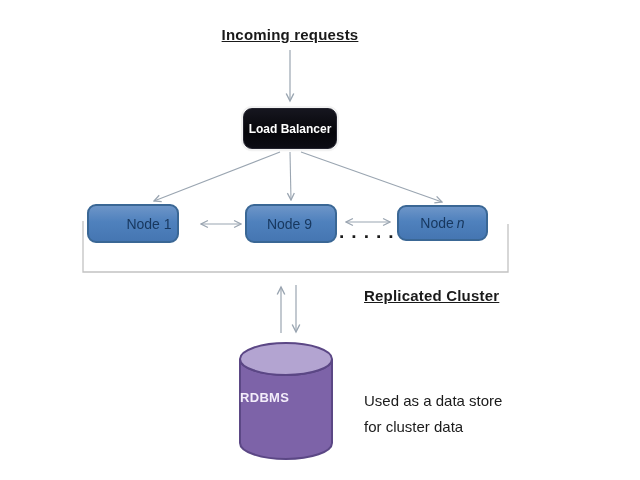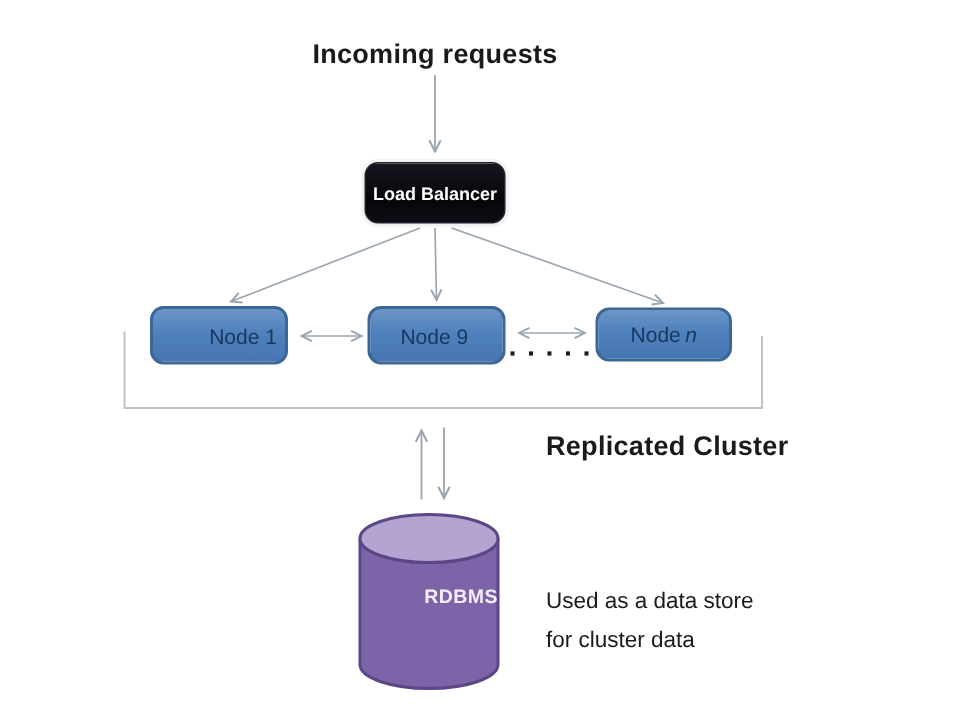--- a/index.html
+++ b/index.html
@@ -5,52 +5,52 @@
   * { margin: 0; padding: 0; box-sizing: border-box; }
   body { font-family: "Liberation Sans", sans-serif; background: #ffffff; }
   .canvas {
     position: relative;
     width: 640px; height: 480px;
     background: #ffffff;
     overflow: hidden;
   }
   .svg-layer { position: absolute; left: 0; top: 0; width: 640px; height: 480px; }
   .label { position: absolute; color: #1a1a1a; text-align: center; }
-  .title-text { font-weight: bold; font-size: 18px; letter-spacing: 0.2px; }
+  .title-text { font-weight: bold; font-size: 15px; letter-spacing: 0.2px; text-decoration: underline; }
   .lb-box {
     position: absolute; left: 243px; top: 108px; width: 94px; height: 41px;
     background: linear-gradient(180deg, #16161f 0%, #06060a 60%, #0c0c14 100%);
     border: 1px solid #23232e;
     border-radius: 9px;
     box-shadow: 0 0 0 2px #f2f2f2, 0 1px 2px rgba(0,0,0,0.25);
     display: flex; align-items: center; justify-content: center;
     color: #ffffff; font-weight: bold; font-size: 12px;
   }
   .node-box {
     position: absolute; top: 204px; width: 92px; height: 39px;
     background: linear-gradient(180deg, #6d95c8 0%, #4f81bd 45%, #4576b2 100%);
     border: 2px solid #3a6795;
     border-radius: 9px;
     display: flex; align-items: center; justify-content: center;
     color: #17375e; font-size: 14px;
   }
-  .node-1 { left: 100px; padding-left: 35px; }
+  .node-1 { left: 87px; padding-left: 35px; }
   .node-2 { left: 245px; }
   .node-n { left: 397px; width: 91px; height: 36px; top: 205px; }
   .node-suffix { font-style: italic; margin-left: 3px; }
   .dots {
     position: absolute; left: 339px; top: 226px; width: 56px;
     text-align: center; font-weight: bold; font-size: 19px;
     letter-spacing: 6px; color: #1a1a1a;
   }
   .incoming-label { left: 180px; top: 26px; width: 220px; text-align: center; }
   .replicated-label { left: 364px; top: 287px; }
   .rdbms-label {
     position: absolute; left: 240px; top: 390px; width: 92px;
-    text-align: right; color: #f3edfa; font-weight: bold; font-size: 13px;
+    text-align: left; color: #f3edfa; font-weight: bold; font-size: 13px;
     letter-spacing: 0.3px;
   }
   .caption {
     position: absolute; left: 364px; top: 388px;
     font-size: 15px; color: #1a1a1a; line-height: 26px;
   }
 </style>
 </head>
 <body>
 

